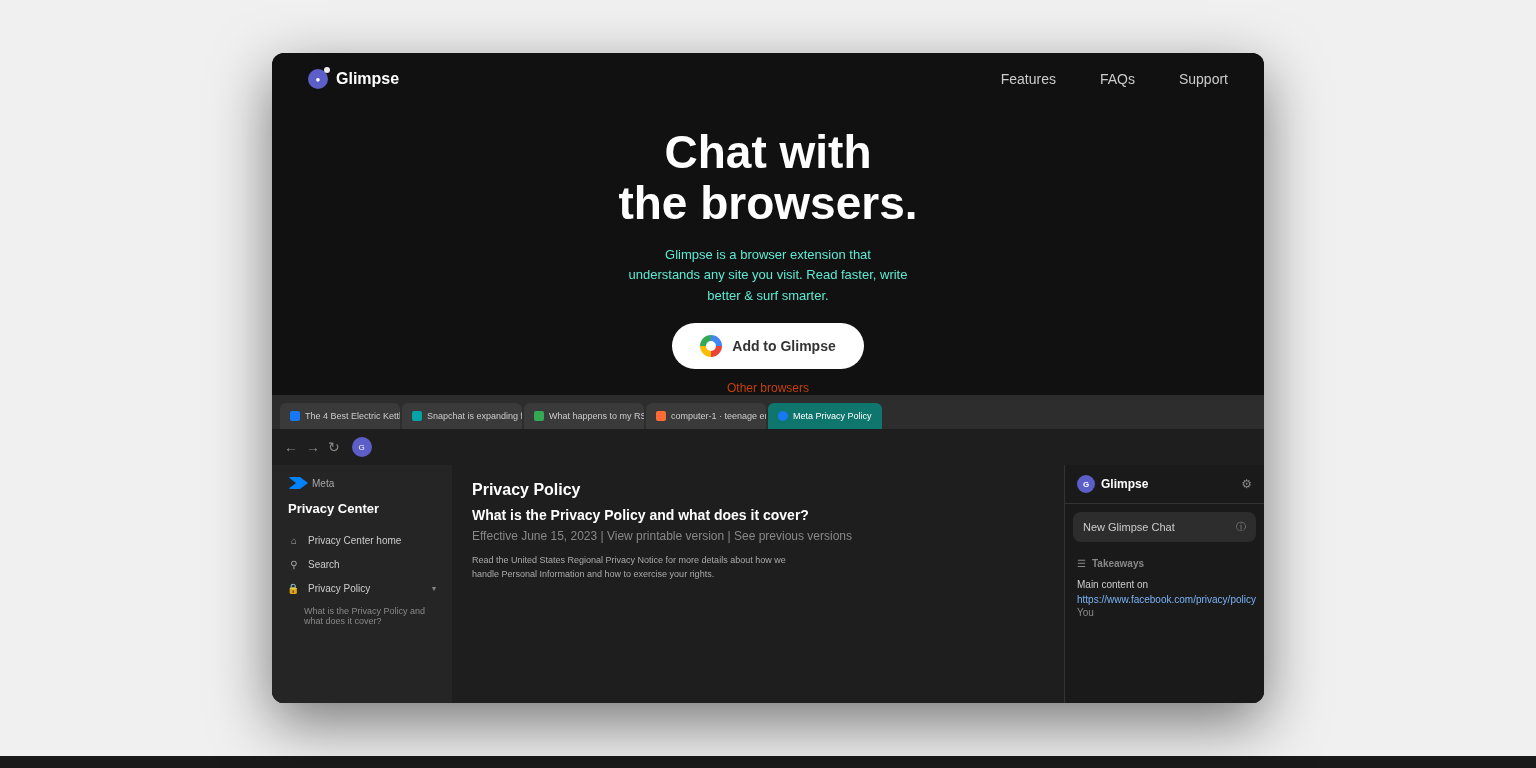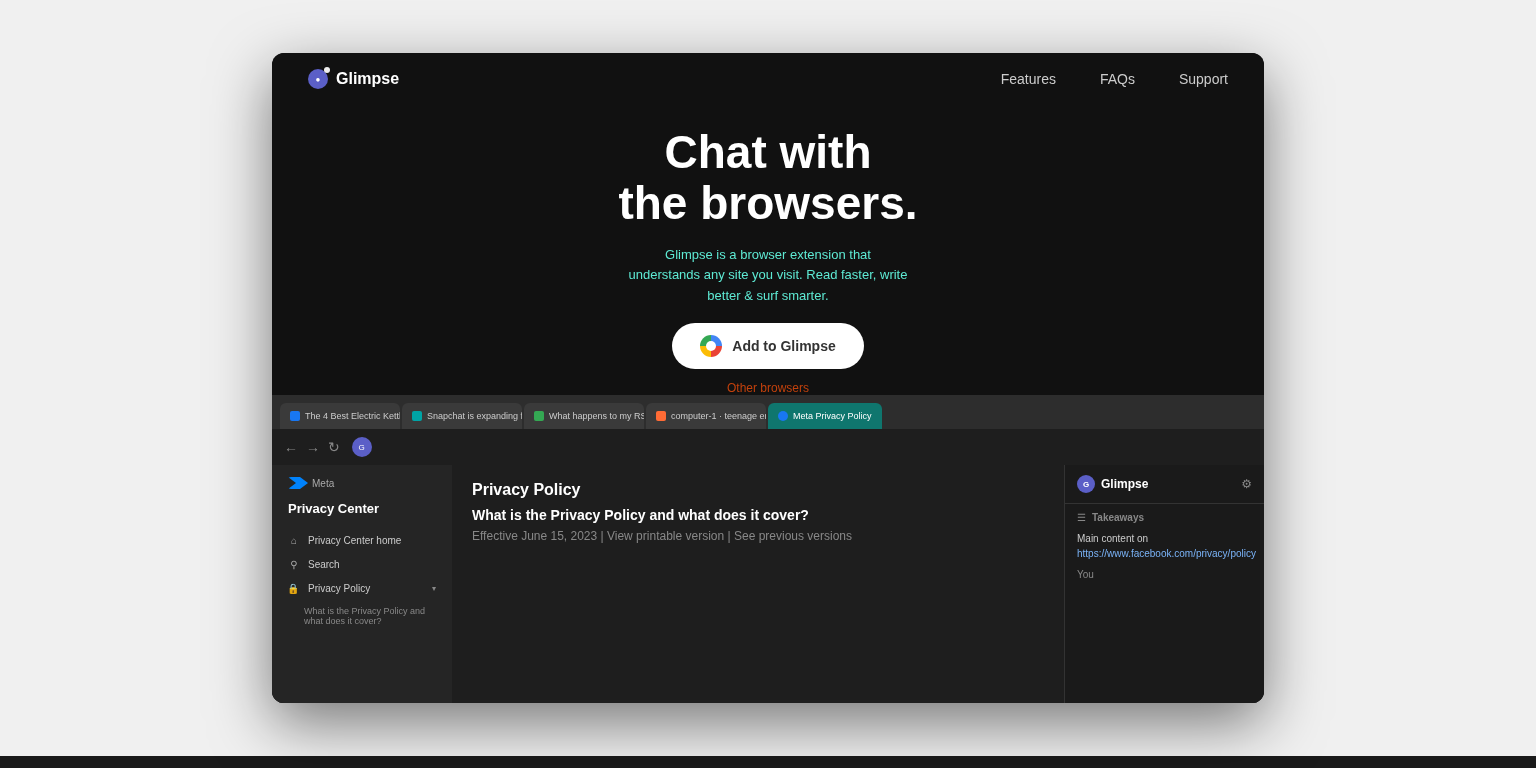--- a/index.html
+++ b/index.html
@@ -450,21 +450,20 @@
       line-height: 1.5;
     }
 
     .takeaways-url {
       color: #7ab3f7;
     }
 
     .you-label {
       font-size: 10px;
       color: #888;
-      margin-top: 8px;
     }
 
     
     .logo-circle {
       width: 20px;
       height: 20px;
       background: #5b5fc7;
       border-radius: 50%;
       position: relative;
       display: inline-flex;
@@ -580,31 +579,36 @@
             </div>
             <div class="fb-sidebar-item sub">
               <span>What is the Privacy Policy and what does it cover?</span>
             </div>
           </div>
 
           <div class="fb-main">
             <div class="privacy-policy-title">Privacy Policy</div>
             <div class="policy-question">What is the Privacy Policy and what does it cover?</div>
             <div class="policy-meta">Effective June 15, 2023 | View printable version | See previous versions</div>
+            <div class="policy-body">Read the United States Regional Privacy Notice for more details about how we handle Personal Information and how to exercise your rights.</div>
           </div>
 
           <div class="glimpse-panel">
             <div class="glimpse-panel-header">
               <div class="glimpse-panel-logo">
                 <div class="glimpse-panel-logo-icon">G</div>
                 <span>Glimpse</span>
               </div>
               <span class="panel-gear">⚙</span>
             </div>
 
+            <div class="new-chat-bar">
+              <span class="new-chat-label">New Glimpse Chat</span>
+              <span class="chat-info-btn">ⓘ</span>
+            </div>
 
             <div class="takeaways-section">
               <div class="takeaways-header">
                 <span class="takeaways-icon">☰</span>
                 <span class="takeaways-label">Takeaways</span>
               </div>
               <div class="takeaways-content">
                 <span>Main content on</span>
                 <br>
                 <span class="takeaways-url">https://www.facebook.com/privacy/policy</span>

